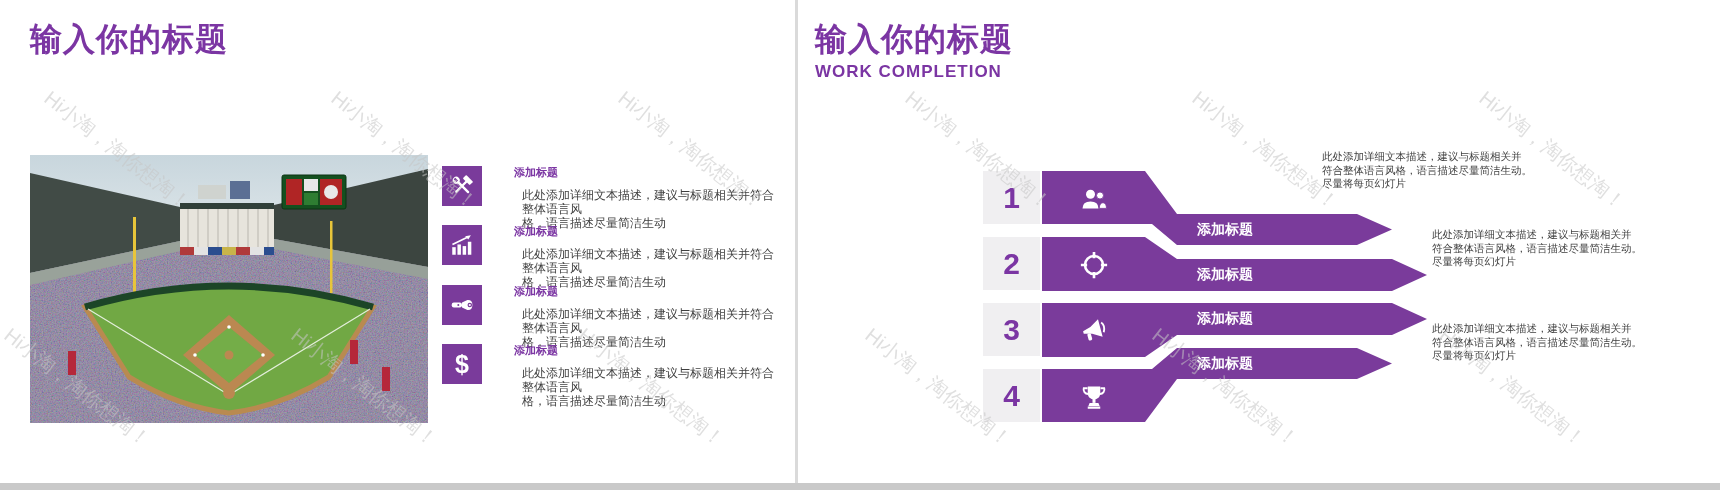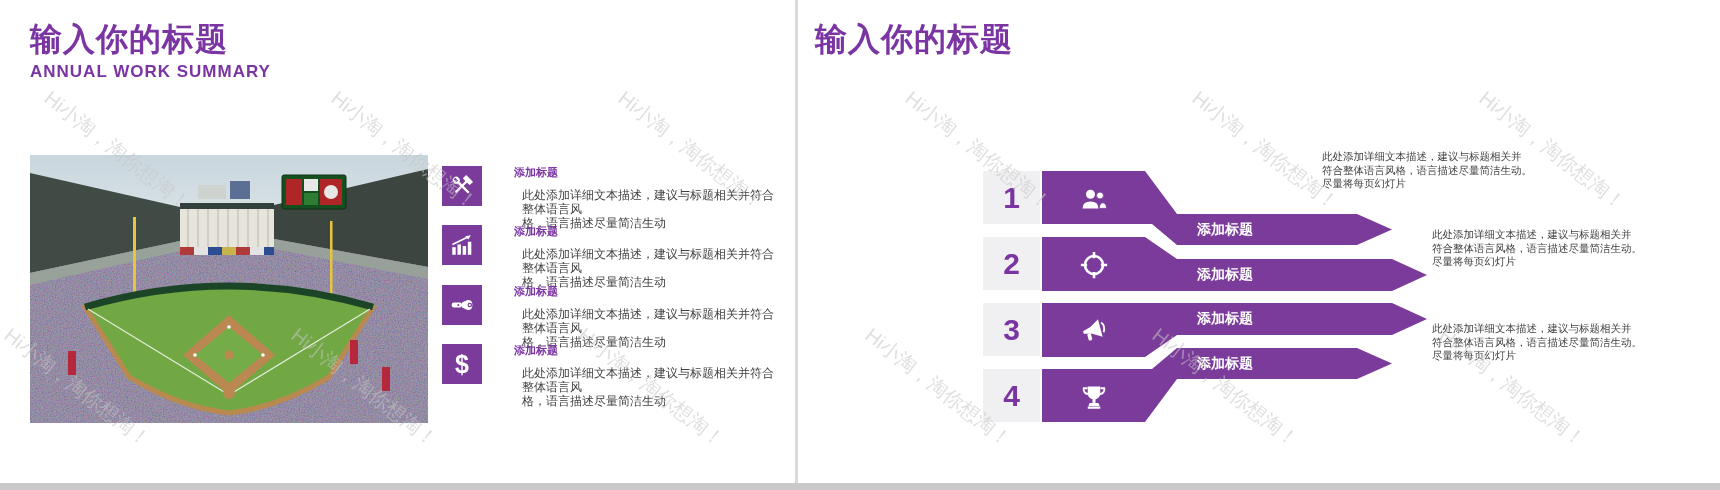--- a/index.html
+++ b/index.html
@@ -43,21 +43,20 @@
   .wm{position:absolute;z-index:6;color:#c6c6c6;opacity:.55;font-size:20px;
       white-space:nowrap;transform:rotate(38deg);transform-origin:0 0;pointer-events:none;}
 </style>
 </head>
 <body>
 
 <div class="stage">
 
   <div class="slide slide-left">
     <div class="slide-title">输入你的标题</div>
-    <div class="slide-sub">ANNUAL WORK SUMMARY</div>
 
     <svg class="photo" viewBox="0 0 398 268" preserveAspectRatio="none">
       <defs>
         <linearGradient id="sky" x1="0" y1="0" x2="0" y2="1">
           <stop offset="0" stop-color="#c8d6dd"></stop>
             <stop offset="1" stop-color="#e6ecee"></stop>
         </linearGradient>
         <filter id="crowdNoise" x="0" y="0" width="100%" height="100%">
           <feTurbulence type="fractalNoise" baseFrequency="0.75" numOctaves="2" seed="7" result="n"></feTurbulence>
           <feColorMatrix in="n" type="matrix" values="1.7 0 0 0 0  0 1.2 0 0 0.05  0 0 1.7 0 0.1  0 0 0 0 0.85"></feColorMatrix>
@@ -169,20 +168,21 @@
     </div>
     <div class="item-text" style="top:343px">
       <p class="item-title">添加标题</p>
       <p class="item-desc">此处添加详细文本描述，建议与标题相关并符合整体语言风
 格，语言描述尽量简洁生动</p>
     </div>
   </div>
 
   <div class="slide slide-right">
     <div class="slide-title" style="left:17px">输入你的标题</div>
+    <div class="slide-sub" style="left:17px">WORK COMPLETION</div>
 
     <svg class="bands" viewBox="0 0 390 257">
       <polygon points="0,3 103,3 135,46 315,46 350,61.5 315,77 135,77 110,56 0,56" fill="#7a3b9b"></polygon>
       <polygon points="0,69 103,69 135,91 350,91 385,107 350,123 0,123" fill="#7a3b9b"></polygon>
       <polygon points="0,135 350,135 385,151 350,167 135,167 103,189 0,189" fill="#7a3b9b"></polygon>
       <polygon points="0,201 110,201 135,180 315,180 350,195.5 315,211 135,211 103,254 0,254" fill="#7a3b9b"></polygon>
     </svg>
 
     <div class="num-box" style="top:171px">1</div>
     <div class="num-box" style="top:237px">2</div>

